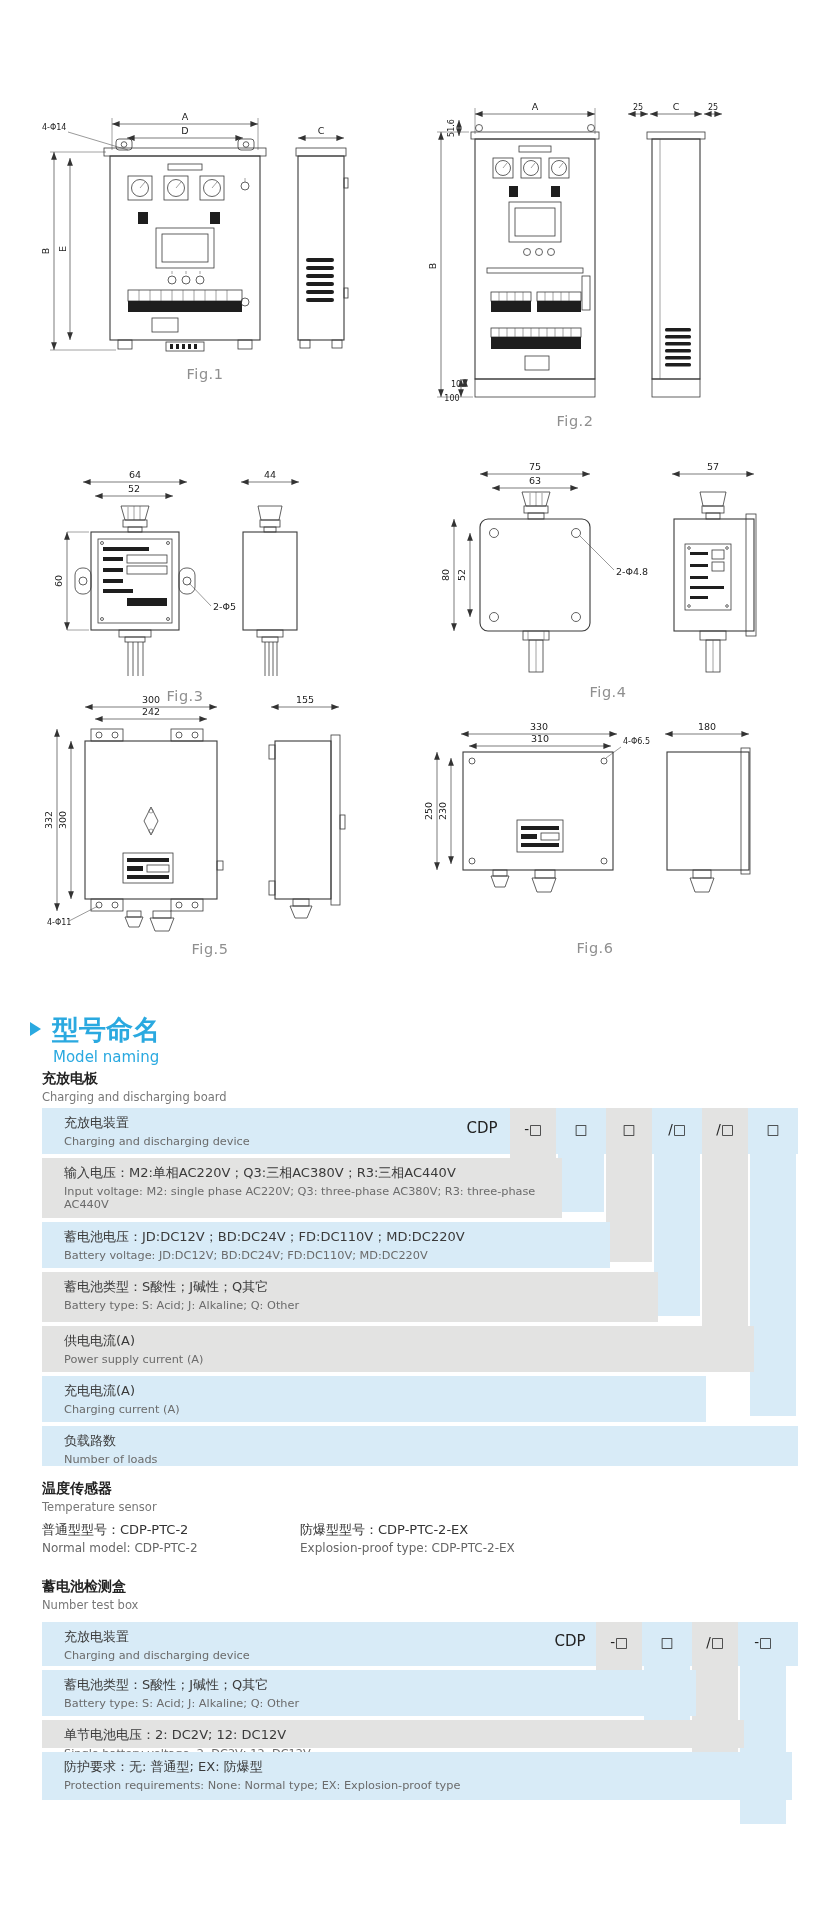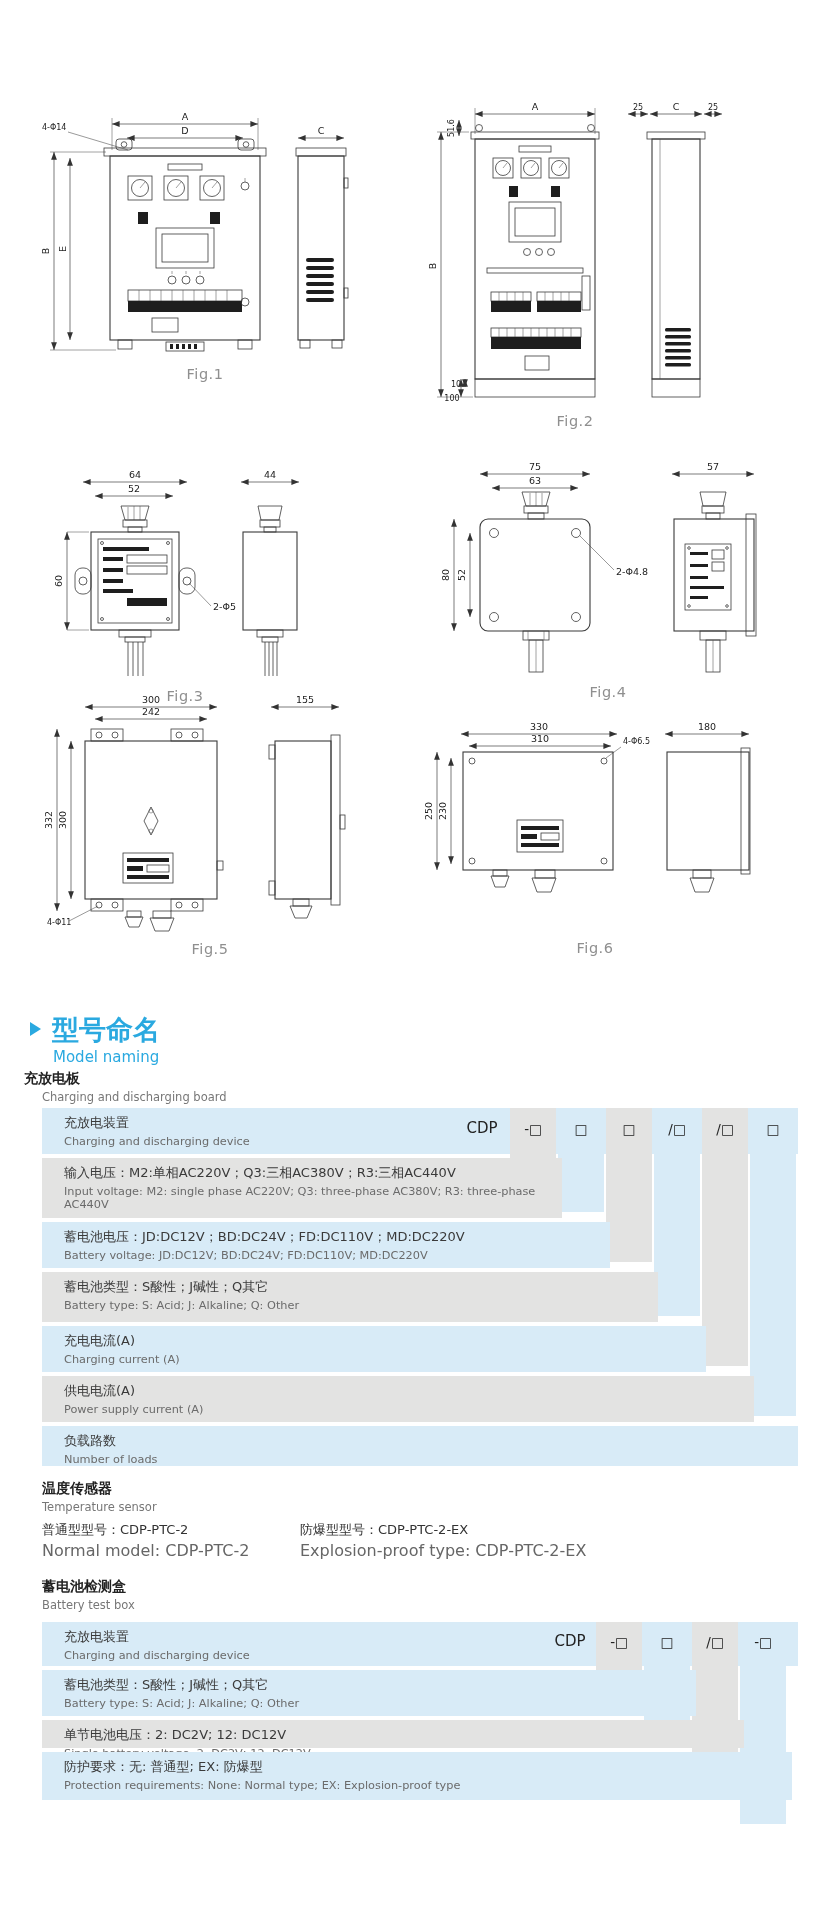--- a/index.html
+++ b/index.html
@@ -28,21 +28,21 @@
   .lrow{position:relative;z-index:2;margin-bottom:4px;padding:6px 0 0 22px;box-sizing:border-box;}
   .lrow .zh{font-size:13px;color:#3a3a3a;}
   .lrow .en{font-size:11.3px;color:#6b6b6b;margin-top:3px;}
   .rowblue{background:#d8ebf7;}
   .rowgray{background:#e3e3e2;}
   .stripe{position:absolute;top:0;width:46px;z-index:0;}
   .stripecap{position:absolute;top:0;width:46px;height:46px;z-index:3;}
   .code{position:absolute;z-index:4;font-size:13.5px;color:#222;transform:translateX(-50%);}
   .cdp{position:absolute;z-index:4;font-size:15px;color:#222;transform:translateX(-50%);}
   .mline-zh{position:absolute;font-size:13px;color:#333;}
-  .mline-en{position:absolute;font-size:16px;color:#666;}
+  .mline-en{position:absolute;font-size:12px;color:#666;}
 </style>
 </head>
 <body>
 
 <div class="page">
 
 <svg width="0" height="0" style="position:absolute">
 <defs>
 <marker id="arr" viewBox="0 0 10 8" markerWidth="9" markerHeight="8" refX="8.5" refY="4" orient="auto-start-reverse" markerUnits="userSpaceOnUse">
   <path d="M0,0.8 L8.5,4 L0,7.2 Z" fill="#333"></path>
@@ -416,21 +416,21 @@
           <path class="ot2" d="M265,156 L289,156 L284,170 L270,170 Z"></path>
   </g>
 </svg>
 <div class="figlabel">Fig.6</div>
 </div>
 
 <div class="tri"></div>
 <div class="sec-title-zh">型号命名</div>
 <div class="sec-title-en">Model naming</div>
 
-<div class="h-zh" style="left:24px;top:1070px">充放电板</div>
+<div class="h-zh" style="left:42px;top:1070px">充放电板</div>
 <div class="h-en" style="left:42px;top:1090px">Charging and discharging board</div>
 
 <div class="ladder" style="top:1108px;height:356px">
 
   <div class="stripe rowgray" style="left:468px;height:50px"></div>
   <div class="stripe rowblue" style="left:516px;height:104px"></div>
   <div class="stripe rowgray" style="left:564px;height:154px"></div>
   <div class="stripe rowblue" style="left:612px;height:208px"></div>
   <div class="stripe rowgray" style="left:660px;height:258px"></div>
   <div class="stripe rowblue" style="left:708px;height:308px"></div>
@@ -444,27 +444,27 @@
     <div class="en">Input voltage: M2: single phase AC220V; Q3: three-phase AC380V; R3: three-phase AC440V</div>
   </div>
   <div class="lrow rowblue" style="width:568px;height:46px">
     <div class="zh">蓄电池电压：JD:DC12V；BD:DC24V；FD:DC110V；MD:DC220V</div>
     <div class="en">Battery voltage: JD:DC12V; BD:DC24V; FD:DC110V; MD:DC220V</div>
   </div>
   <div class="lrow rowgray" style="width:616px;height:50px">
     <div class="zh">蓄电池类型：S酸性；J碱性；Q其它</div>
     <div class="en">Battery type: S: Acid; J: Alkaline; Q: Other</div>
   </div>
+  <div class="lrow rowgray" style="width:712px;height:46px">
+    <div class="zh">供电电流(A)</div>
+    <div class="en">Power supply current (A)</div>
+  </div>
   <div class="lrow rowblue" style="width:664px;height:46px">
     <div class="zh">充电电流(A)</div>
     <div class="en">Charging current (A)</div>
-  </div>
-  <div class="lrow rowgray" style="width:712px;height:46px">
-    <div class="zh">供电电流(A)</div>
-    <div class="en">Power supply current (A)</div>
   </div>
   <div class="lrow rowblue" style="width:756px;height:40px">
     <div class="zh">负载路数</div>
     <div class="en">Number of loads</div>
   </div>
 
   <div class="stripecap rowgray" style="left:468px"></div>
   <div class="stripecap rowblue" style="left:516px"></div>
   <div class="stripecap rowgray" style="left:564px"></div>
   <div class="stripecap rowblue" style="left:612px"></div>
@@ -481,21 +481,21 @@
 </div>
 
 <div class="h-zh" style="left:42px;top:1480px">温度传感器</div>
 <div class="h-en" style="left:42px;top:1500px">Temperature sensor</div>
 <div class="mline-zh" style="left:42px;top:1521px">普通型型号：CDP-PTC-2</div>
 <div class="mline-zh" style="left:300px;top:1521px">防爆型型号：CDP-PTC-2-EX</div>
 <div class="mline-en" style="left:42px;top:1541px">Normal model: CDP-PTC-2</div>
 <div class="mline-en" style="left:300px;top:1541px">Explosion-proof type: CDP-PTC-2-EX</div>
 
 <div class="h-zh" style="left:42px;top:1578px">蓄电池检测盒</div>
-<div class="h-en" style="left:42px;top:1598px">Battery test box</div>
+<div class="h-en" style="left:42px;top:1598px">Number test box</div>
 
 <div class="ladder" style="top:1622px;height:250px">
   <div class="stripe rowgray" style="left:554px;height:48px"></div>
   <div class="stripe rowblue" style="left:602px;height:102px"></div>
   <div class="stripe rowgray" style="left:650px;height:152px"></div>
   <div class="stripe rowblue" style="left:698px;height:202px"></div>
 
   <div class="lrow rowblue" style="width:756px;height:44px">
     <div class="zh">充放电装置</div>
     <div class="en">Charging and discharging device</div>

